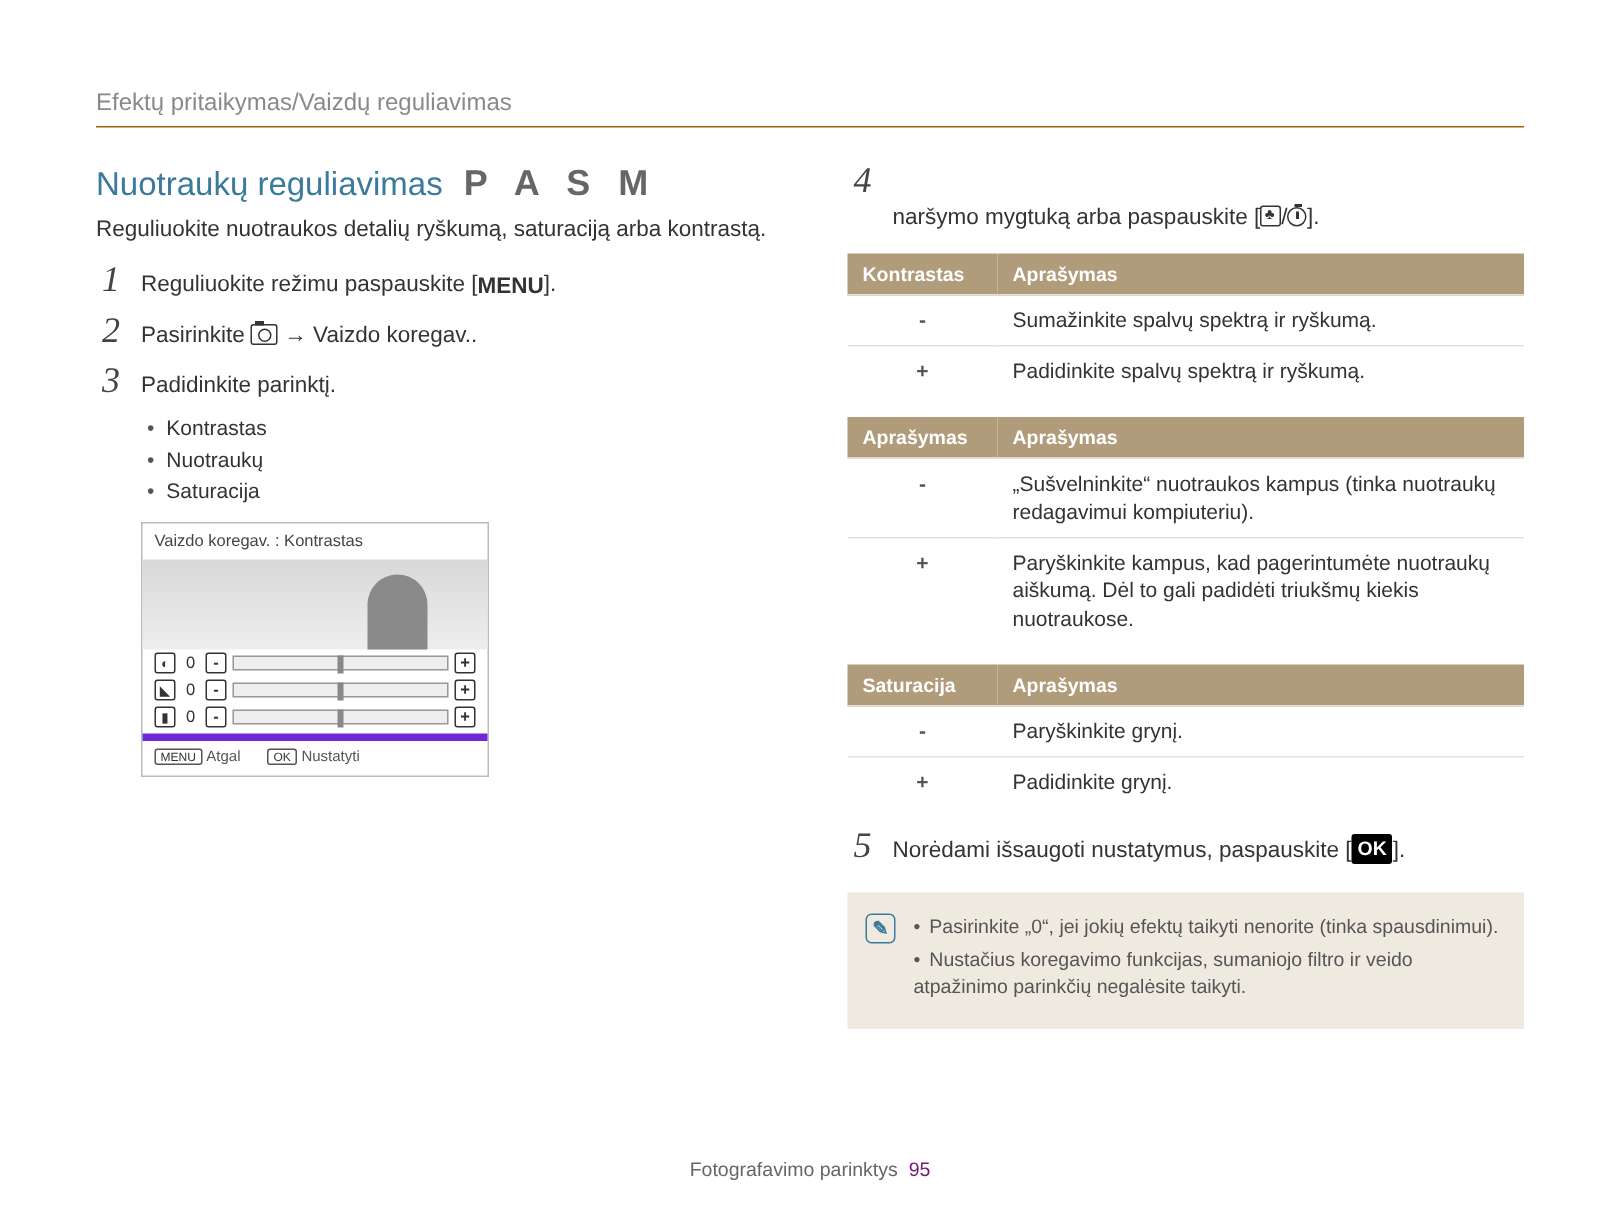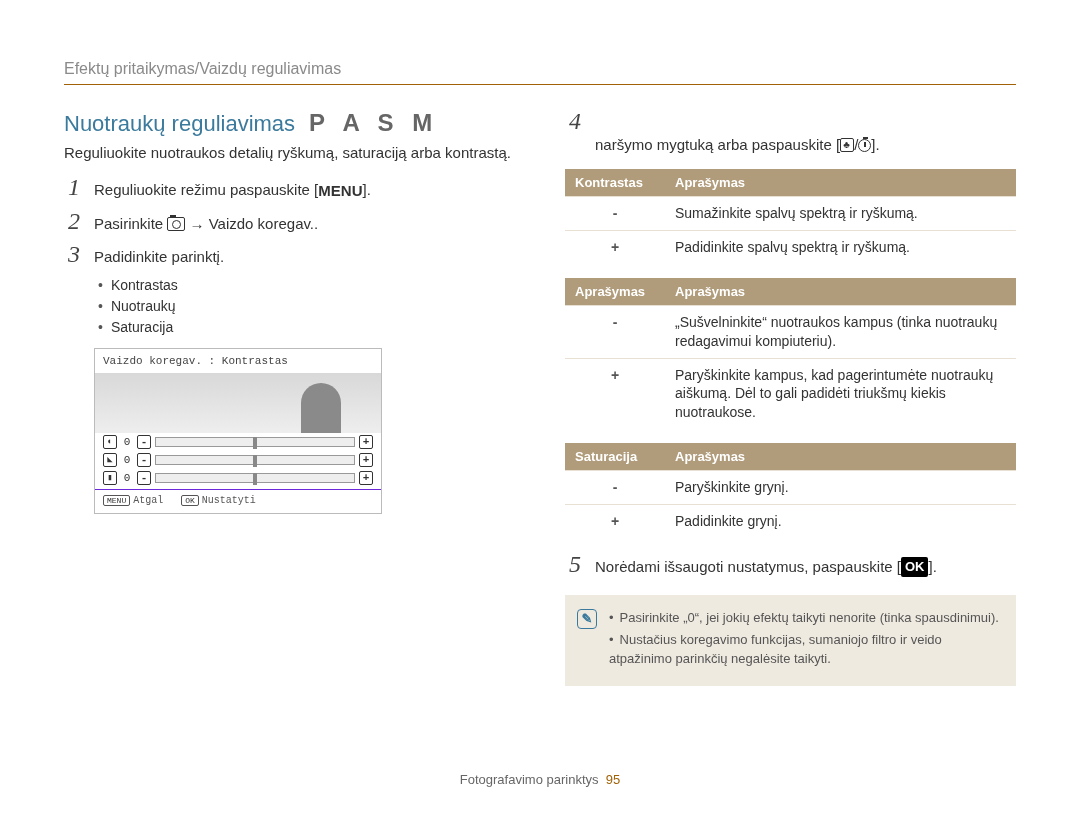--- a/index.html
+++ b/index.html
@@ -73,23 +73,22 @@
     border:1.5px solid #333; border-radius:50%;
   }
   .cam-icon::after{
     content:""; position:absolute; top:-3px; left:2px; width:6px; height:3px; background:#333;
   }
   .bold { font-weight:normal;}
   .bullets { list-style:none; margin:6px 0 10px 34px;}
   .bullets li::before{ content:"•"; margin-right:8px; color:#555;}
   .bullets li { font-size:14px; color:#333; line-height:1.5;}
   .camera-panel {
-    width:288px; border:1px solid #bbb; margin-left:30px; margin-top:6px;
+    width:232px; border:1px solid #bbb; margin-left:30px; margin-top:6px;
     background:#fff;
-    font-family:Liberation Mono, monospace;
   }
   .camera-panel .title-bar{
     font-size:11px; padding:6px 8px; color:#444;
   }
   .camera-panel .photo{
     height:60px;
     background:linear-gradient(#d8d8d8,#eee);
     position:relative;
   }
   .camera-panel .photo::after{
@@ -111,21 +110,21 @@
   .slider-bar::after{
     content:""; position:absolute; left:50%; top:-1px; width:4px; height:12px;
     background:#888; transform:translateX(-50%);
   }
   .minus,.plus{
     width:14px;height:14px;border:1px solid #333;border-radius:2px;
     text-align:center;line-height:12px;font-size:11px;font-weight:bold;
   }
   .camera-panel .bottom-bar{
     display:flex; gap:18px; padding:5px 8px 7px; font-size:10px; color:#555;
-    border-top:1px solid #6d28d9; margin-top:2px;
+    border-top:5px solid #6d28d9; margin-top:2px;
   }
   .bottom-bar .btn-label{
     display:inline-block; border:1px solid #555; padding:0 3px; font-size:8px;
     border-radius:2px; margin-right:3px; color:#333;
   }
   
   table.info {
     width:100%; border-collapse:collapse; margin-bottom:14px; font-size:14px;
   }
   table.info th{
@@ -162,21 +161,21 @@
     width:20px;height:20px;border:1.5px solid #3b7a9c;border-radius:4px;
     color:#3b7a9c; text-align:center; line-height:18px; font-weight:bold;
   }
   .note-box ul{ list-style:none;}
   .note-box li::before{ content:"•"; margin-right:6px;}
   .note-box li{ line-height:1.4; margin-bottom:4px;}
   .footer{
     position:absolute; bottom:28px; left:0; width:100%;
     text-align:center; font-size:13px; color:#666;
   }
-  .footer .pg{ color:#a16207;}
+  .footer .pg{ color:#701a75;}
 </style>
 </head>
 <body>
 
 <div class="header-thin">Efektų pritaikymas/Vaizdų reguliavimas</div>
 
 <div class="columns">
 
   <div class="col">
     <div class="section-title">

